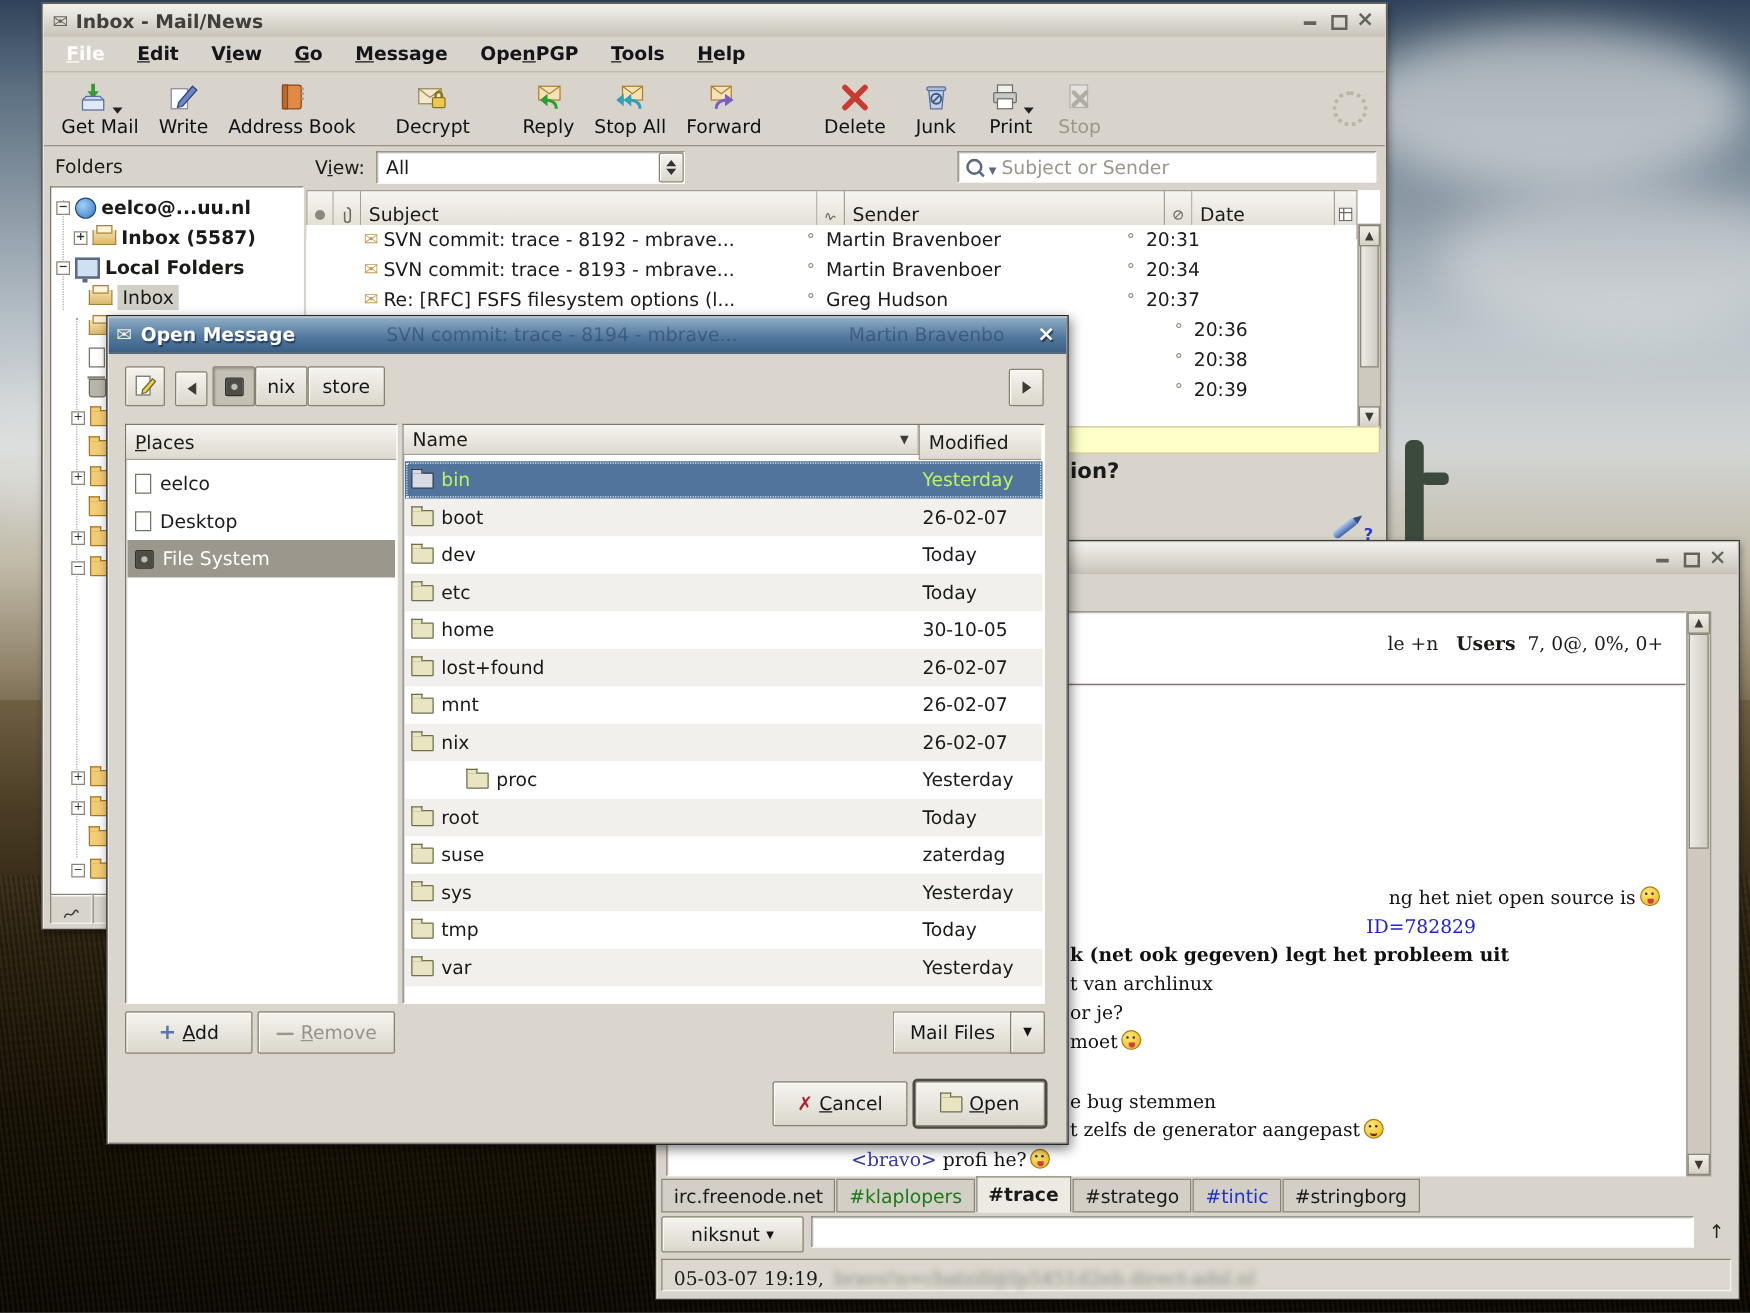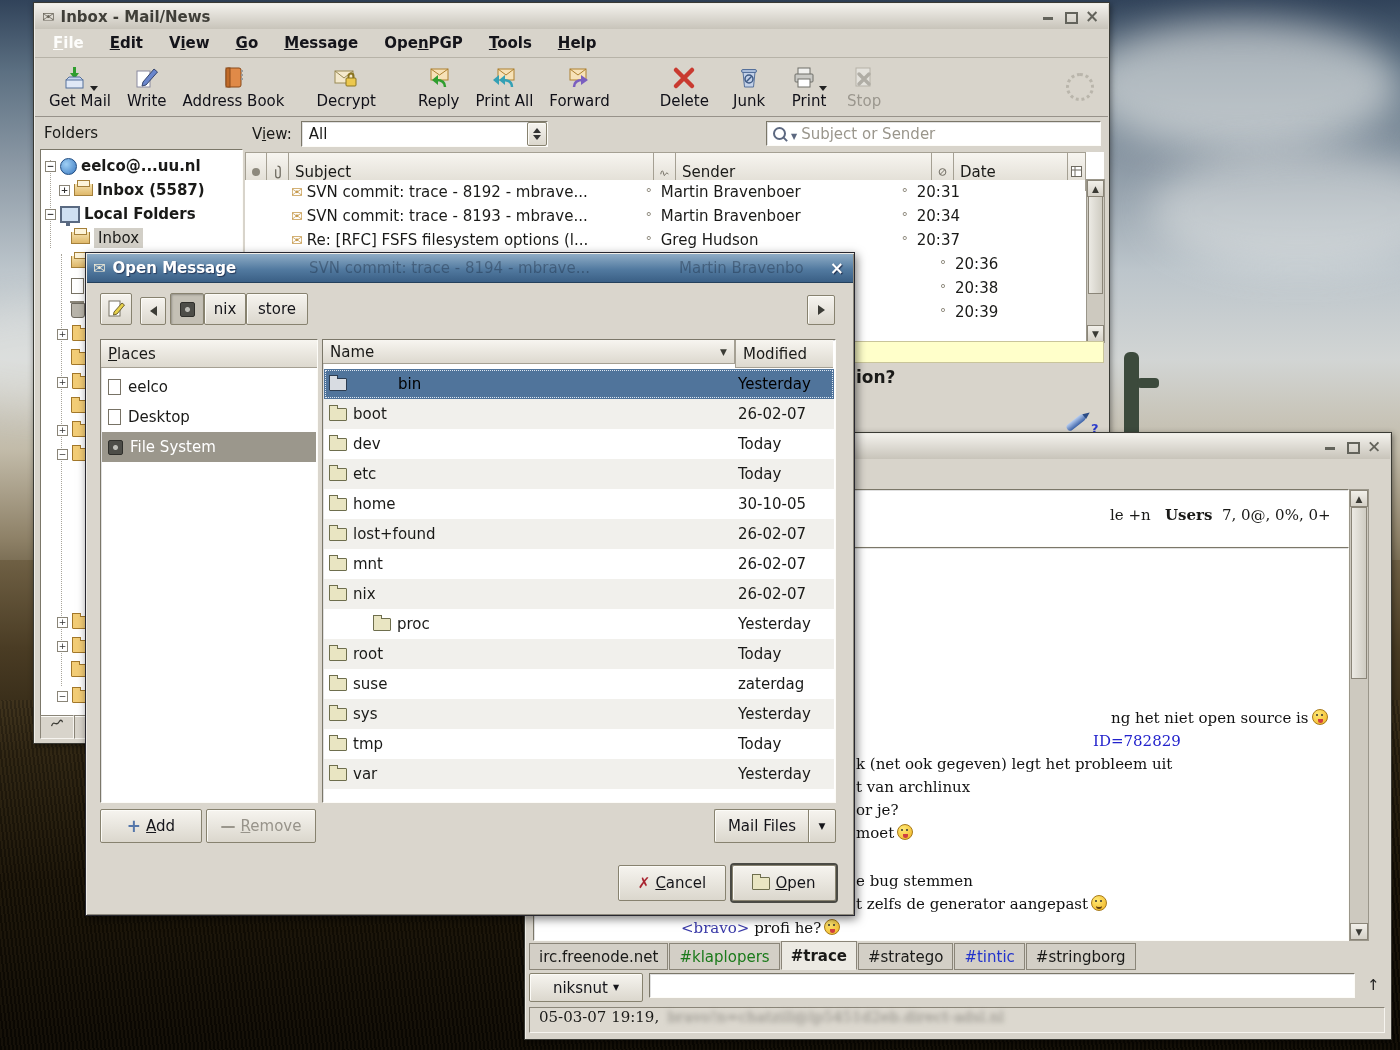--- a/index.html
+++ b/index.html
@@ -73,34 +73,34 @@
   .lh:first-child{border-left:1px solid #a5a093;}
   .mrow{position:absolute;height:24px;display:flex;align-items:center;background:#fff;white-space:nowrap;overflow:hidden;}
   .env{color:#c79b4e;font-size:14px;margin-right:4px;}
   .dot{color:#8a8578;font-size:13px;}
   
   .ystrip{position:absolute;background:#ffffca;border:1px solid #c9c59a;box-sizing:border-box;}
   .pen{position:absolute;width:22px;height:7px;border-radius:4px;background:linear-gradient(#b7cdf0,#3c62a8);transform:rotate(-38deg);}
   .pen::after{content:"";position:absolute;right:-6px;top:1px;border-left:7px solid #2c4c86;border-top:3px solid transparent;border-bottom:3px solid transparent;}
   .qbar{position:absolute;width:3px;}
   
-  .stbox{position:absolute;height:24px;display:flex;align-items:flex-start;padding:0 9px;border:1px solid;border-color:#8a8578 #f6f4ef #f6f4ef #8a8578;box-sizing:border-box;}
+  .stbox{position:absolute;height:24px;display:flex;align-items:flex-end;padding:0 9px;border:1px solid;border-color:#8a8578 #f6f4ef #f6f4ef #8a8578;box-sizing:border-box;}
   
   #dlg{left:85px;top:252px;width:768px;height:662px;background:#dad6cd;border:1px solid #27272f;box-shadow:inset 1px 1px 0 #efede7,inset -1px -1px 0 #8d897d,2px 3px 9px rgba(0,0,0,.5);}
   .dtbar{position:absolute;left:1px;right:1px;top:1px;height:28px;display:flex;align-items:center;
          background:linear-gradient(180deg,#8fadc6,#527aa0 55%,#3a5f85);border-bottom:1px solid #24405c;}
   .dtbar .tt{color:#fff;font-weight:bold;margin-left:7px;text-shadow:1px 1px 1px rgba(0,0,30,.5);}
   .ghost{position:absolute;color:#1c2c42;opacity:.42;white-space:nowrap;}
   .crumb{height:30px;}
   .crumb.pressed{background:#c4c0b5;box-shadow:inset 1px 1px 2px rgba(0,0,0,.25);}
   .frow{position:absolute;left:1px;right:1px;height:30px;display:flex;align-items:center;padding-left:5px;box-sizing:border-box;}
   .frow .fname{margin-left:6px;flex:1;}
   .frow .fmod{width:96px;flex:none;}
   .frow.odd{background:#f1f0ec;}
-  .frow.sel{background:#50749b;color:#000000;outline:1px dotted #dfe7f0;outline-offset:-2px;gap:45px;}
+  .frow.sel{background:#50749b;color:#bef264;outline:1px dotted #dfe7f0;outline-offset:-2px;}
   .frow.sel .folder-ico{background:#d8dce2;border-color:#2c3c50;}
   .frow.sel .folder-ico::before{background:#d8dce2;border-color:#2c3c50;}
   .prow{position:absolute;left:1px;right:1px;height:30px;display:flex;align-items:center;padding-left:6px;gap:7px;box-sizing:border-box;}
   .prow.sel{background:#9b978c;color:#fff;}
   
   #ircwin{left:524px;top:432px;width:866px;height:606px;font-family:"DejaVu Serif","Liberation Serif",serif;}
   .tab{height:25px;display:flex;align-items:center;padding:0 9px;background:#d3cfc6;border:1px solid #8a8578;margin-right:1px;font-family:"DejaVu Sans",sans-serif;}
   .tab.active{background:#eceae3;font-weight:bold;border-bottom-color:#eceae3;height:27px;margin-top:-2px;}
   .ircline{position:absolute;white-space:nowrap;color:#111;}
   .smiley{display:inline-block;width:14px;height:14px;border-radius:50%;vertical-align:-2px;margin-left:3px;position:relative;
@@ -203,21 +203,21 @@
         <span class="lab">Reply</span>
       </span>
       <span class="tbi">
         <svg width="26" height="26" viewBox="0 0 26 26">
             <rect x="7" y="4" width="16" height="11" fill="#f7e2b8" stroke="#ad8030"></rect>
             <path d="M7 4l8 6 8-6" fill="none" stroke="#ad8030"></path>
             <path d="M21 22c0-5-4-7-9-7" fill="none" stroke="#33a0b5" stroke-width="2.5"></path>
             <path d="M14 10l-6 5 6 5z" fill="#33a0b5"></path>
             <path d="M8 10l-6 5 6 5z" fill="#33a0b5"></path>
           </svg>
-        <span class="lab">Print All</span>
+        <span class="lab">Stop All</span>
       </span>
       <span class="tbi">
         <svg width="26" height="26" viewBox="0 0 26 26">
             <rect x="3" y="4" width="16" height="11" fill="#f7e2b8" stroke="#ad8030"></rect>
             <path d="M3 4l8 6 8-6" fill="none" stroke="#ad8030"></path>
             <path d="M7 22c0-5 4-7 9-7" fill="none" stroke="#7a5fc0" stroke-width="2.5"></path>
             <path d="M14 10l7 5-7 5z" fill="#7a5fc0"></path>
           </svg>
         <span class="lab">Forward</span>
       </span>
@@ -490,21 +490,21 @@
     </div>
     <div class="abs sunken" style="left:8px;top:114px;width:814px;height:392px;"></div>
     <div class="scroll" style="left:824px;top:56px;width:18px;height:450px;">
       <span class="sarr" style="top:0;">▲</span>
       <span class="sthumb" style="top:17px;height:170px;"></span>
       <span class="sarr" style="bottom:0;">▼</span>
     </div>
 
     <div class="ircline" style="left:586px;top:276px;"><span>ng het niet open source is</span><span class="smiley tongue"></span></div>
     <div class="ircline lnk" style="left:568px;top:299px;"><span>ID=782829</span></div>
-    <div class="ircline" style="left:331px;top:322px;"><span>k (net ook gegeven) legt het probleem uit</span></div>
+    <div class="ircline" style="left:331px;top:322px;font-weight:bold;"><span>k (net ook gegeven) legt het probleem uit</span></div>
     <div class="ircline" style="left:331px;top:345px;"><span>t van archlinux</span></div>
     <div class="ircline" style="left:331px;top:368px;"><span>or je?</span></div>
     <div class="ircline" style="left:331px;top:391px;"><span>moet</span><span class="smiley tongue"></span></div>
     <div class="ircline" style="left:331px;top:439px;"><span>e bug stemmen</span></div>
     <div class="ircline" style="left:331px;top:462px;"><span>t zelfs de generator aangepast</span><span class="smiley"></span></div>
     <div class="ircline" style="left:156px;top:486px;"><span style="color:#3939a8;">&lt;bravo&gt;</span><span> profi he?</span><span class="smiley tongue"></span></div>
 
     <div class="abs" style="left:4px;top:510px;height:27px;display:flex;align-items:flex-end;">
       <span class="tab">
           <span>irc.freenode.net</span>

